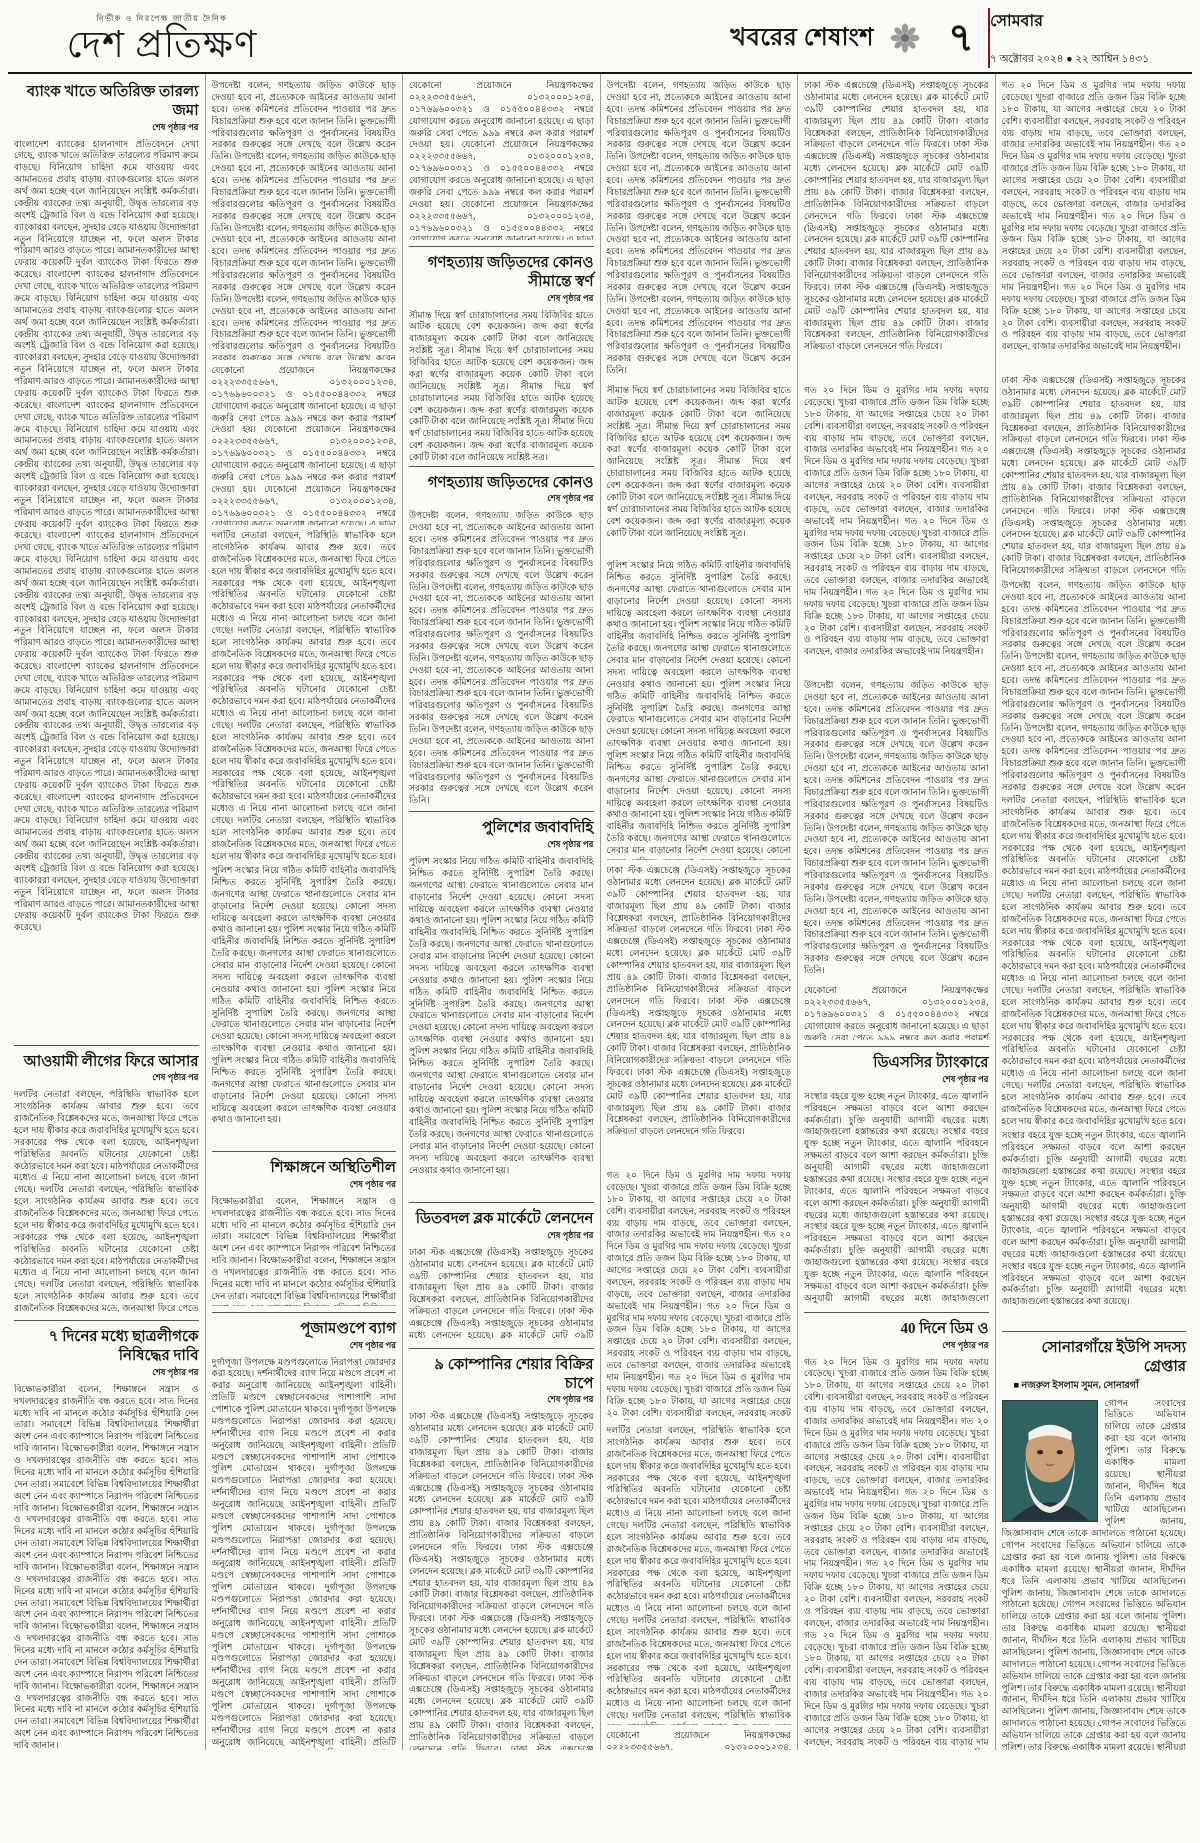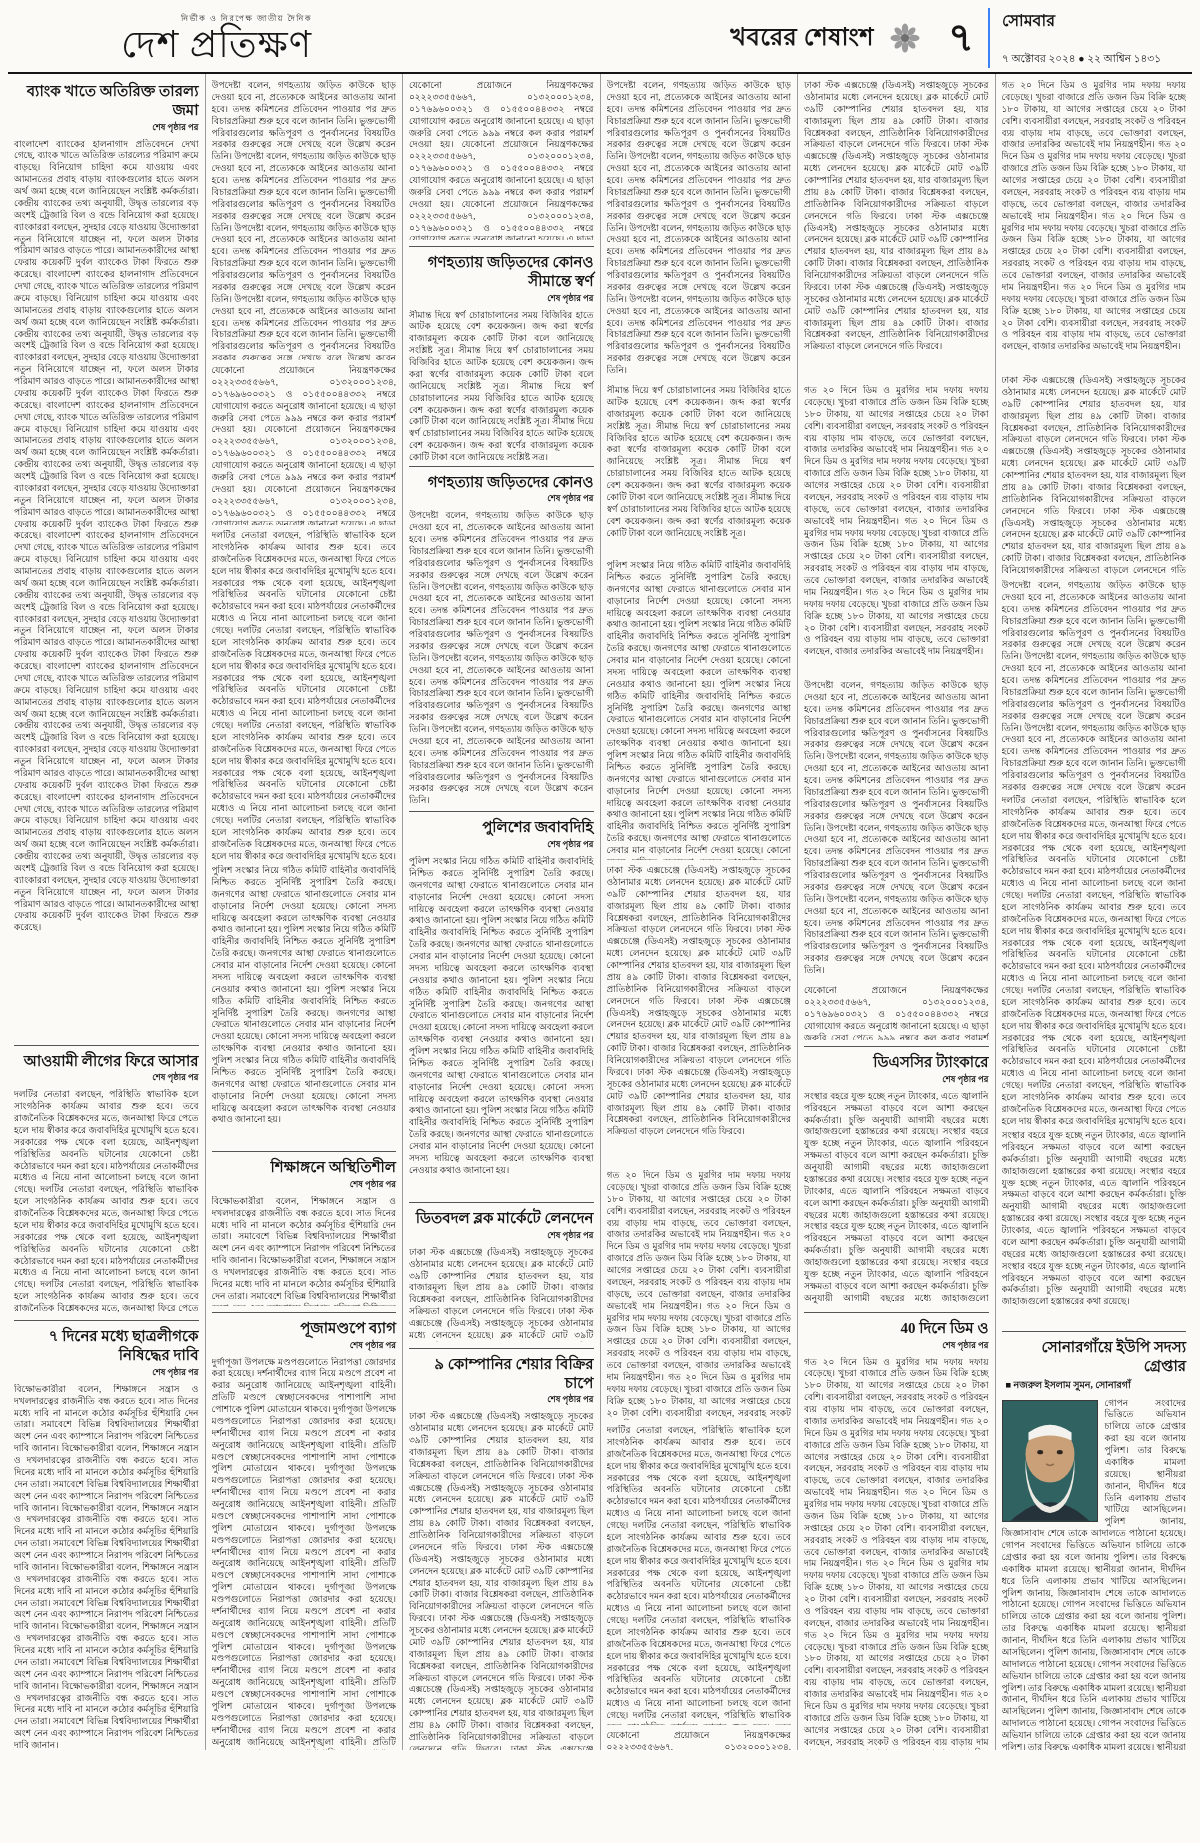--- a/index.html
+++ b/index.html
@@ -1,39 +1,39 @@
 <!DOCTYPE html>
 <html><head>
 <meta charset="utf-8">
 <style>
   *{margin:0;padding:0;box-sizing:border-box}
   html,body{background:#6f6f6f}
   .page{width:1200px;height:1843px;margin:0 auto;background:#fbfaf6;color:#161616;
         font-family:"Liberation Serif",serif;padding:10px 8px 0;position:relative;overflow:hidden}
   
   header{display:flex;align-items:center;height:64px;border-bottom:2px solid #141414;padding:0 4px 6px}
-  .masthead{display:flex;flex-direction:column;align-items:flex-end;min-width:300px}
+  .masthead{display:flex;flex-direction:column;align-items:center;min-width:300px}
   .tagline{font-size:8px;letter-spacing:1.5px;color:#333;margin-bottom:1px}
   .mast-title{font-size:37px;font-weight:normal;line-height:1.05;letter-spacing:1px}
   .spacer{flex:1}
   .section-title{font-size:24px;font-weight:bold;letter-spacing:.5px;white-space:nowrap}
   .logo{margin:0 14px 0 16px;display:inline-flex}
   .pageno{font-size:40px;font-weight:bold;padding:0 14px;line-height:1}
-  .daydate{border-left:2px solid #3b82f6;padding-left:12px;min-width:200px}
+  .daydate{border-left:2px solid #7f1d1d;padding-left:0;min-width:200px}
   .day{font-size:16px;font-weight:bold}
   .date{font-size:10.5px;margin-top:16px;white-space:nowrap}
   
   main{display:flex;height:1676px;overflow:hidden}
   .col{flex:1 1 0;padding:6px 6px 0;overflow:hidden}
   .col+.col{border-left:1px solid #9b9b9b}
   .headline{font-size:15px;line-height:1.25;text-align:right;font-weight:bold;margin:2px 0 1px;
             font-family:"Liberation Serif",serif}
   .headline.ruled{border-top:1px solid #555;padding-top:6px;margin-top:6px}
   .kicker{font-size:8.5px;font-weight:bold;text-align:right;margin-bottom:4px}
-  .byline{font-size:9.5px;font-weight:bold;margin:2px 4px 5px}
+  .byline{font-size:9.5px;font-weight:bold;margin:2px 12px 5px}
   .body{font-size:9px;line-height:1.32;text-align:justify;overflow:hidden;margin-bottom:5px}
   .photo{float:left;width:96px;height:122px;margin:2px 7px 3px 0;border:1px solid #3a3a3a;background:#2f6260}
 </style>
 </head>
 <body>
 
 <div class="page">
 
   <header>
     <div class="masthead">

